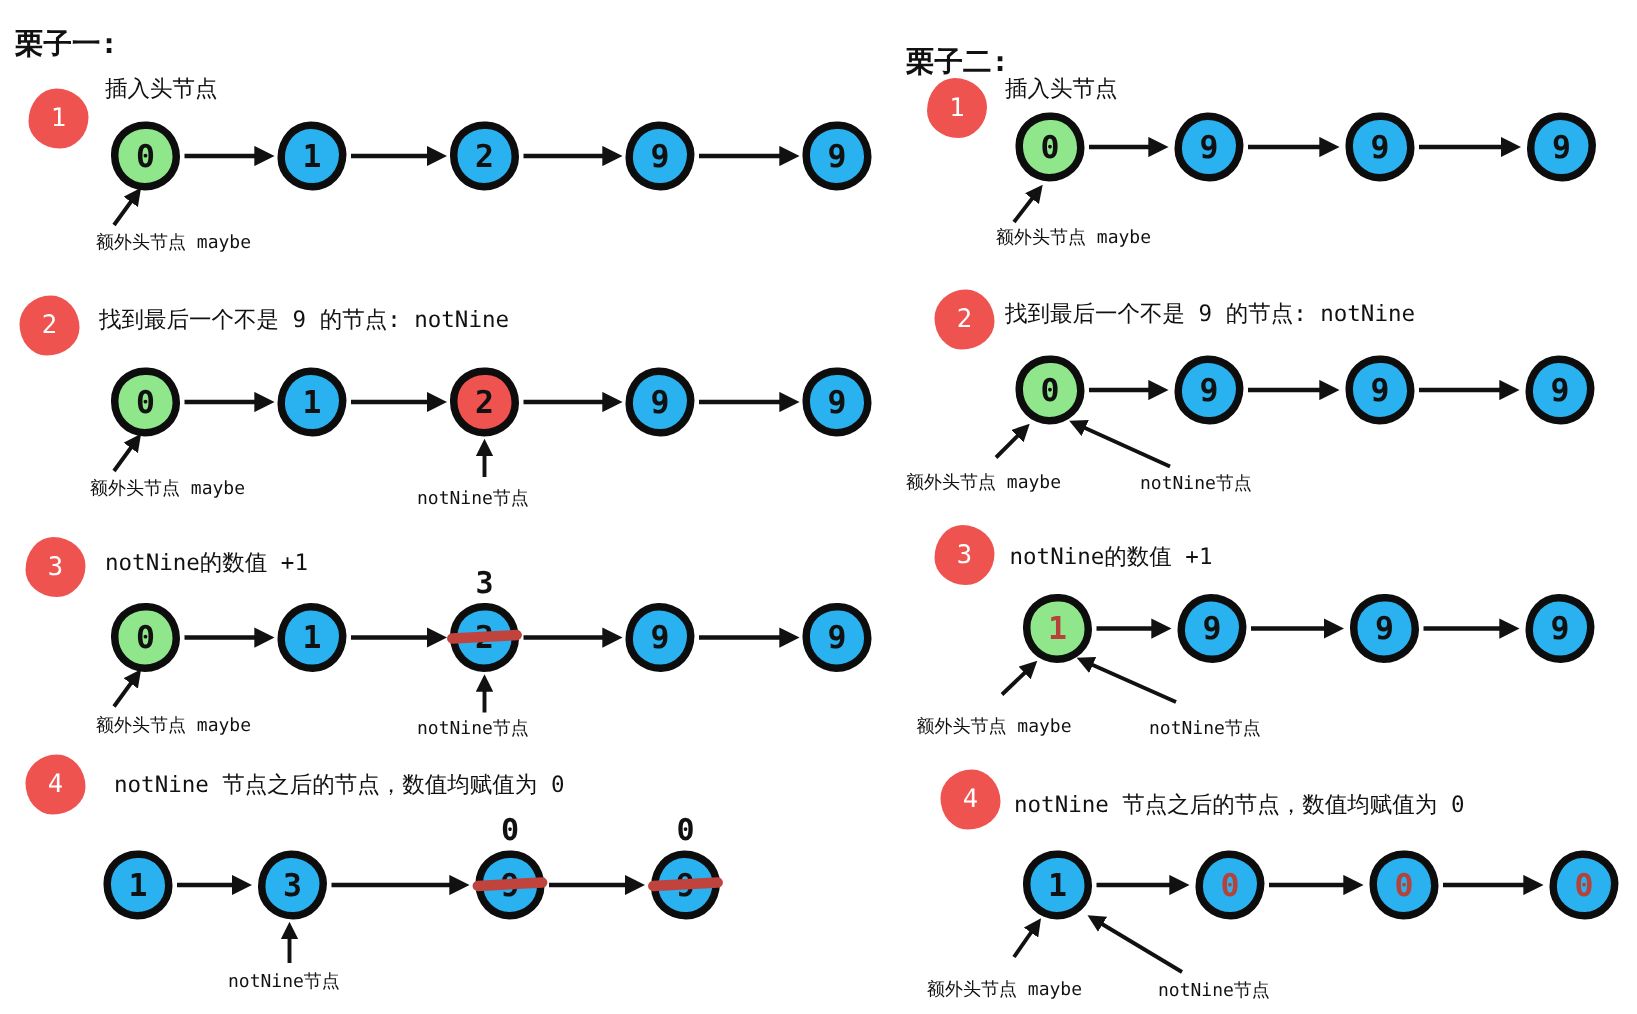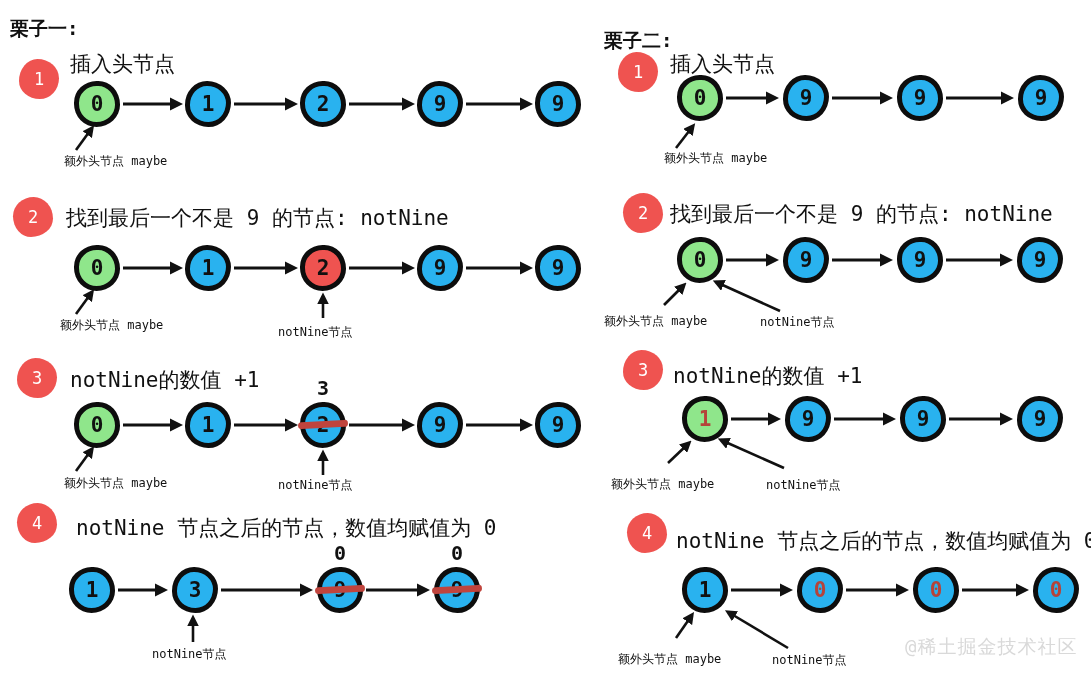--- a/index.html
+++ b/index.html
@@ -11,21 +11,21 @@
   .arrow-layer line{stroke:#111;}
   .arrow-layer line.c{stroke-width:3;}
   .arrow-layer line.p{stroke-width:2.6;}
   .title{position:absolute;z-index:3;font-size:19px;font-weight:600;white-space:nowrap;}
   .badge{
     position:absolute;z-index:3;width:40px;height:40px;background:#ef5350;color:#fff;
     display:flex;align-items:center;justify-content:center;font-size:17px;
     border-radius:46% 54% 48% 52% / 55% 48% 52% 45%;
   }
   .badge.r2{border-radius:52% 48% 55% 45% / 48% 54% 46% 52%;}
-  .step-text{position:absolute;z-index:3;font-size:21px;white-space:nowrap;}
+  .step-text{position:absolute;z-index:3;font-size:15px;white-space:nowrap;}
   .node{
     position:absolute;z-index:2;width:36px;height:36px;border:5px solid #0d0d0d;
     border-radius:50% 48% 52% 50% / 48% 52% 49% 51%;
     display:flex;align-items:center;justify-content:center;
     font-size:21px;font-weight:700;color:#111;background:#29b2ef;
   }
   .node.n2{border-radius:48% 52% 49% 51% / 52% 48% 53% 47%;}
   .node.green{background:#8fe68b;}
   .node.red{background:#ef5350;}
   .node.redtext{color:#b5433a;}
@@ -250,15 +250,14 @@
   <div class="plabel" style="left:278px;top:477px">notNine节点</div>
   <div class="plabel" style="left:152px;top:646px">notNine节点</div>
   <div class="plabel" style="left:664px;top:150px">额外头节点 maybe</div>
   <div class="plabel" style="left:604px;top:313px">额外头节点 maybe</div>
   <div class="plabel" style="left:760px;top:314px">notNine节点</div>
   <div class="plabel" style="left:611px;top:476px">额外头节点 maybe</div>
   <div class="plabel" style="left:766px;top:477px">notNine节点</div>
   <div class="plabel" style="left:618px;top:651px">额外头节点 maybe</div>
   <div class="plabel" style="left:772px;top:652px">notNine节点</div>
 
-  <div class="watermark" style="left:905px;top:634px">@稀土掘金技术社区</div>
 
 </div>
 
 </body></html>

